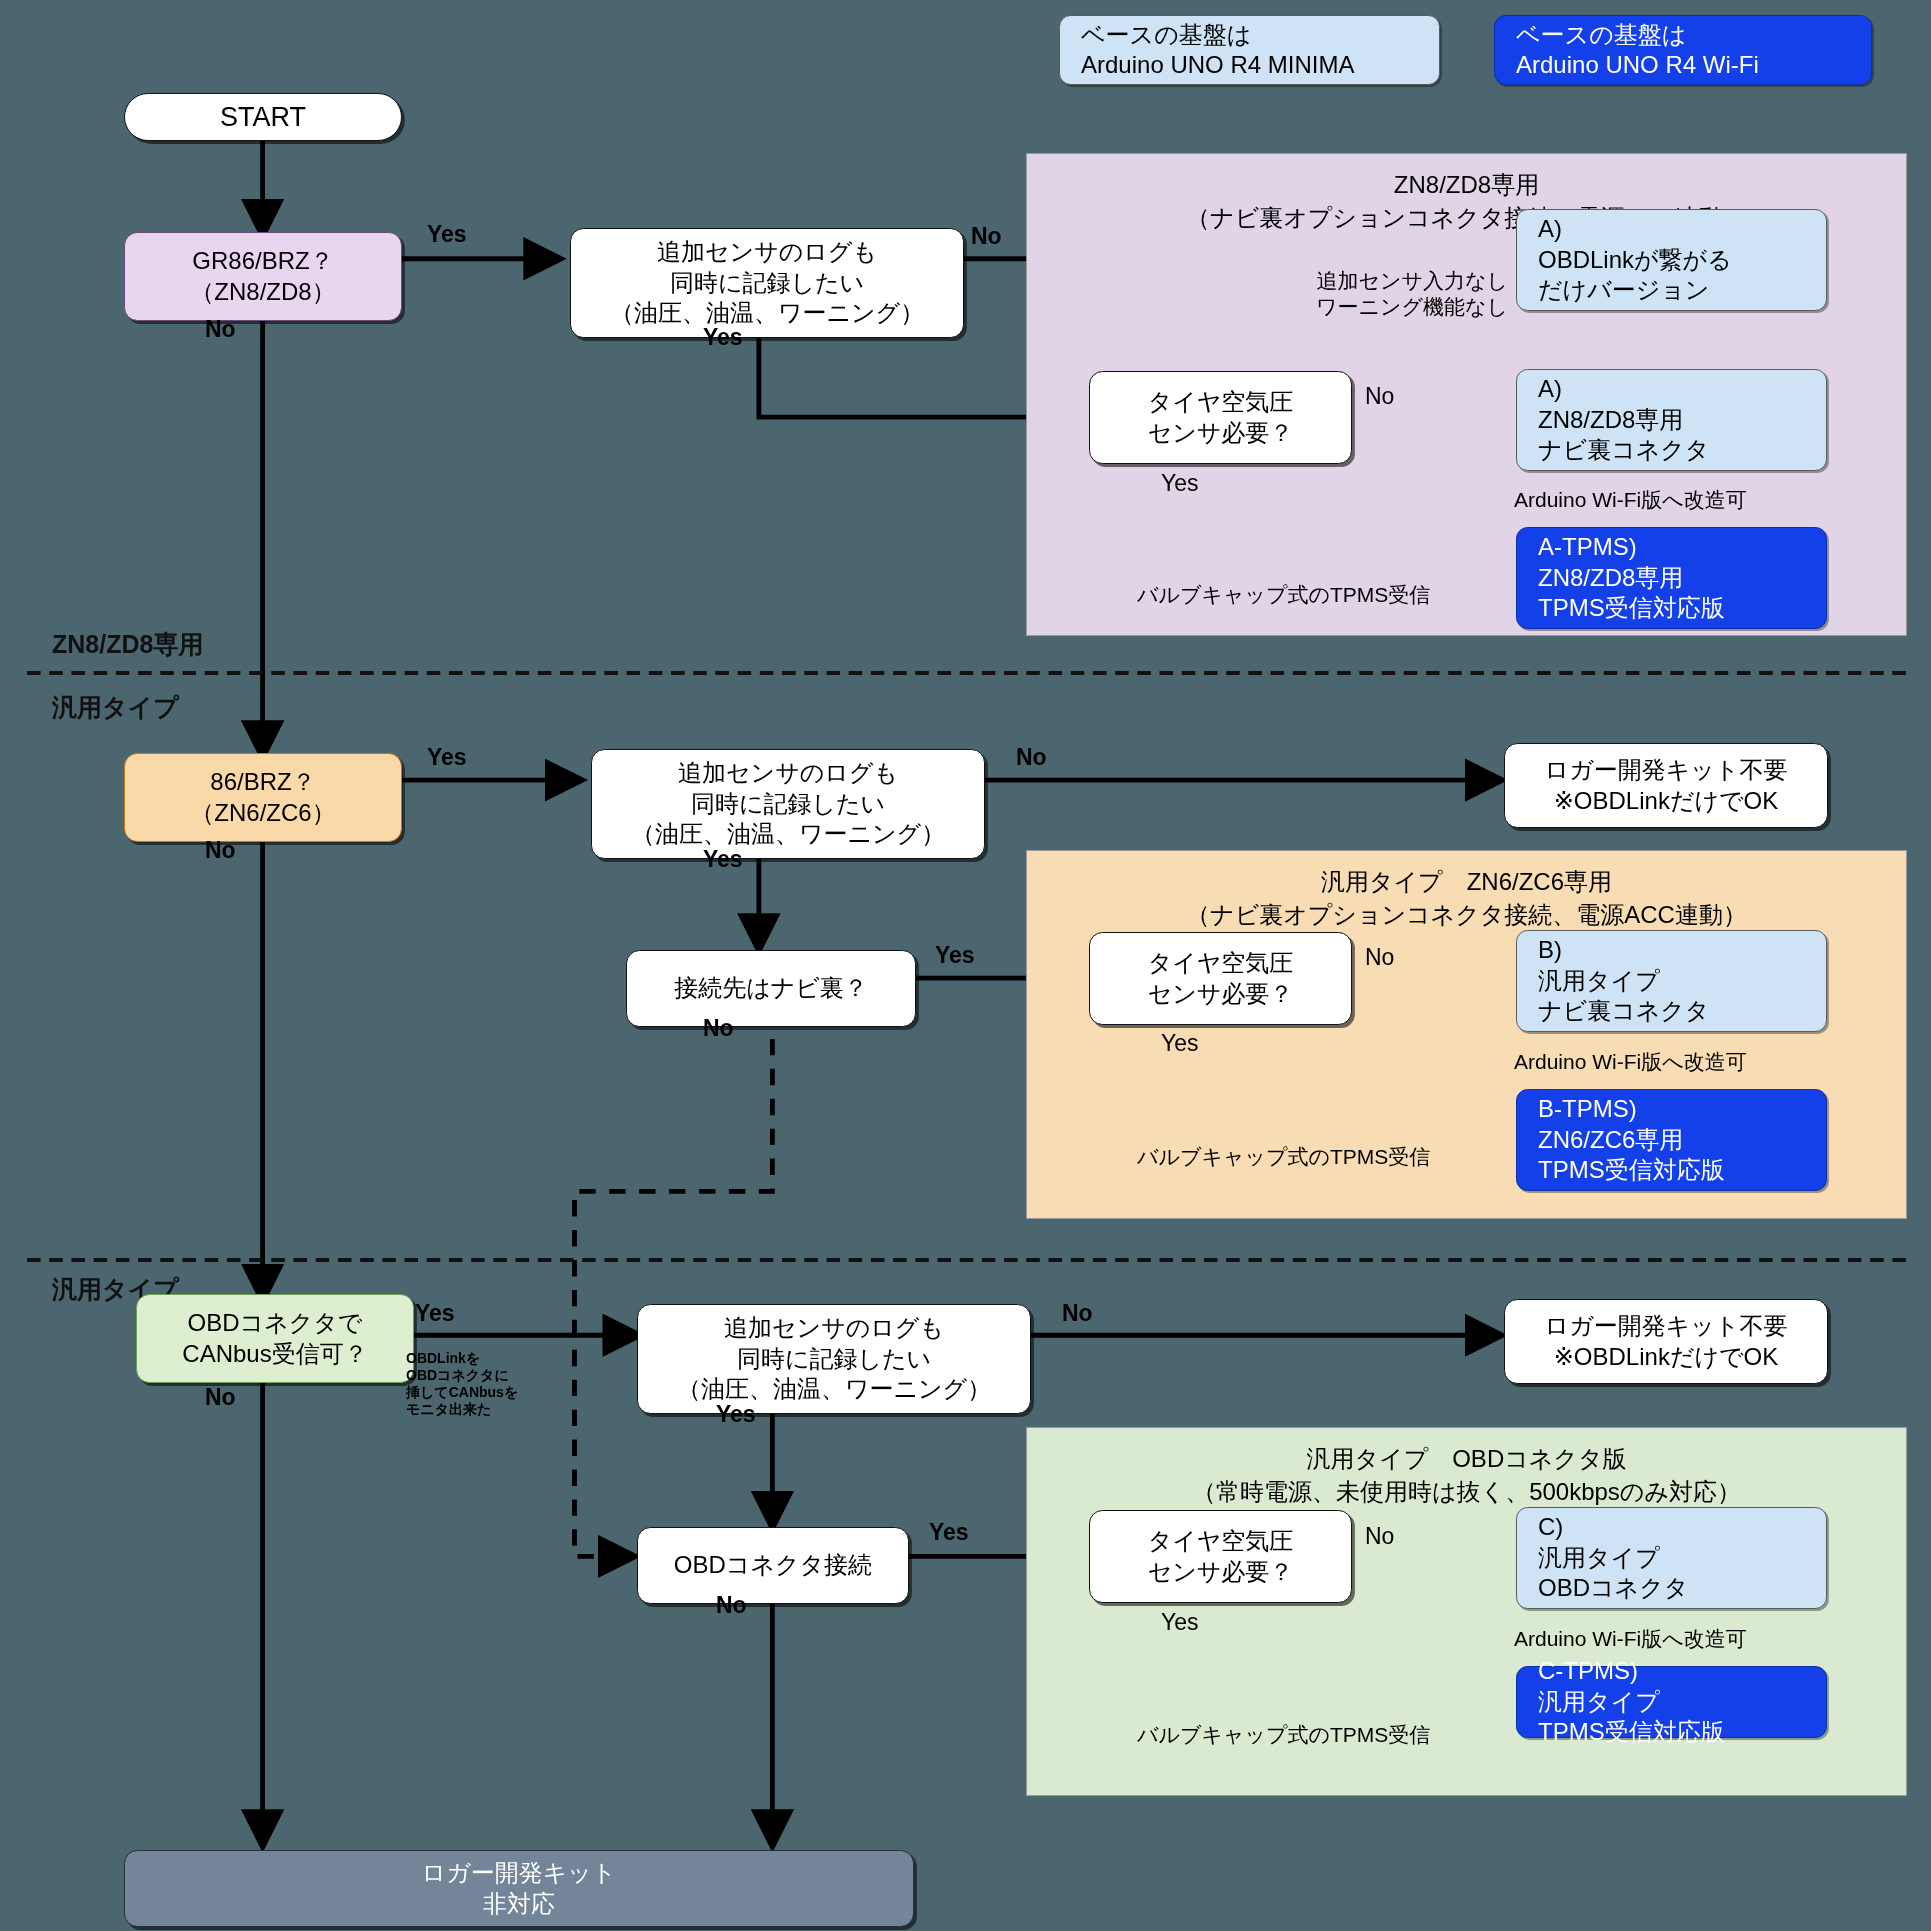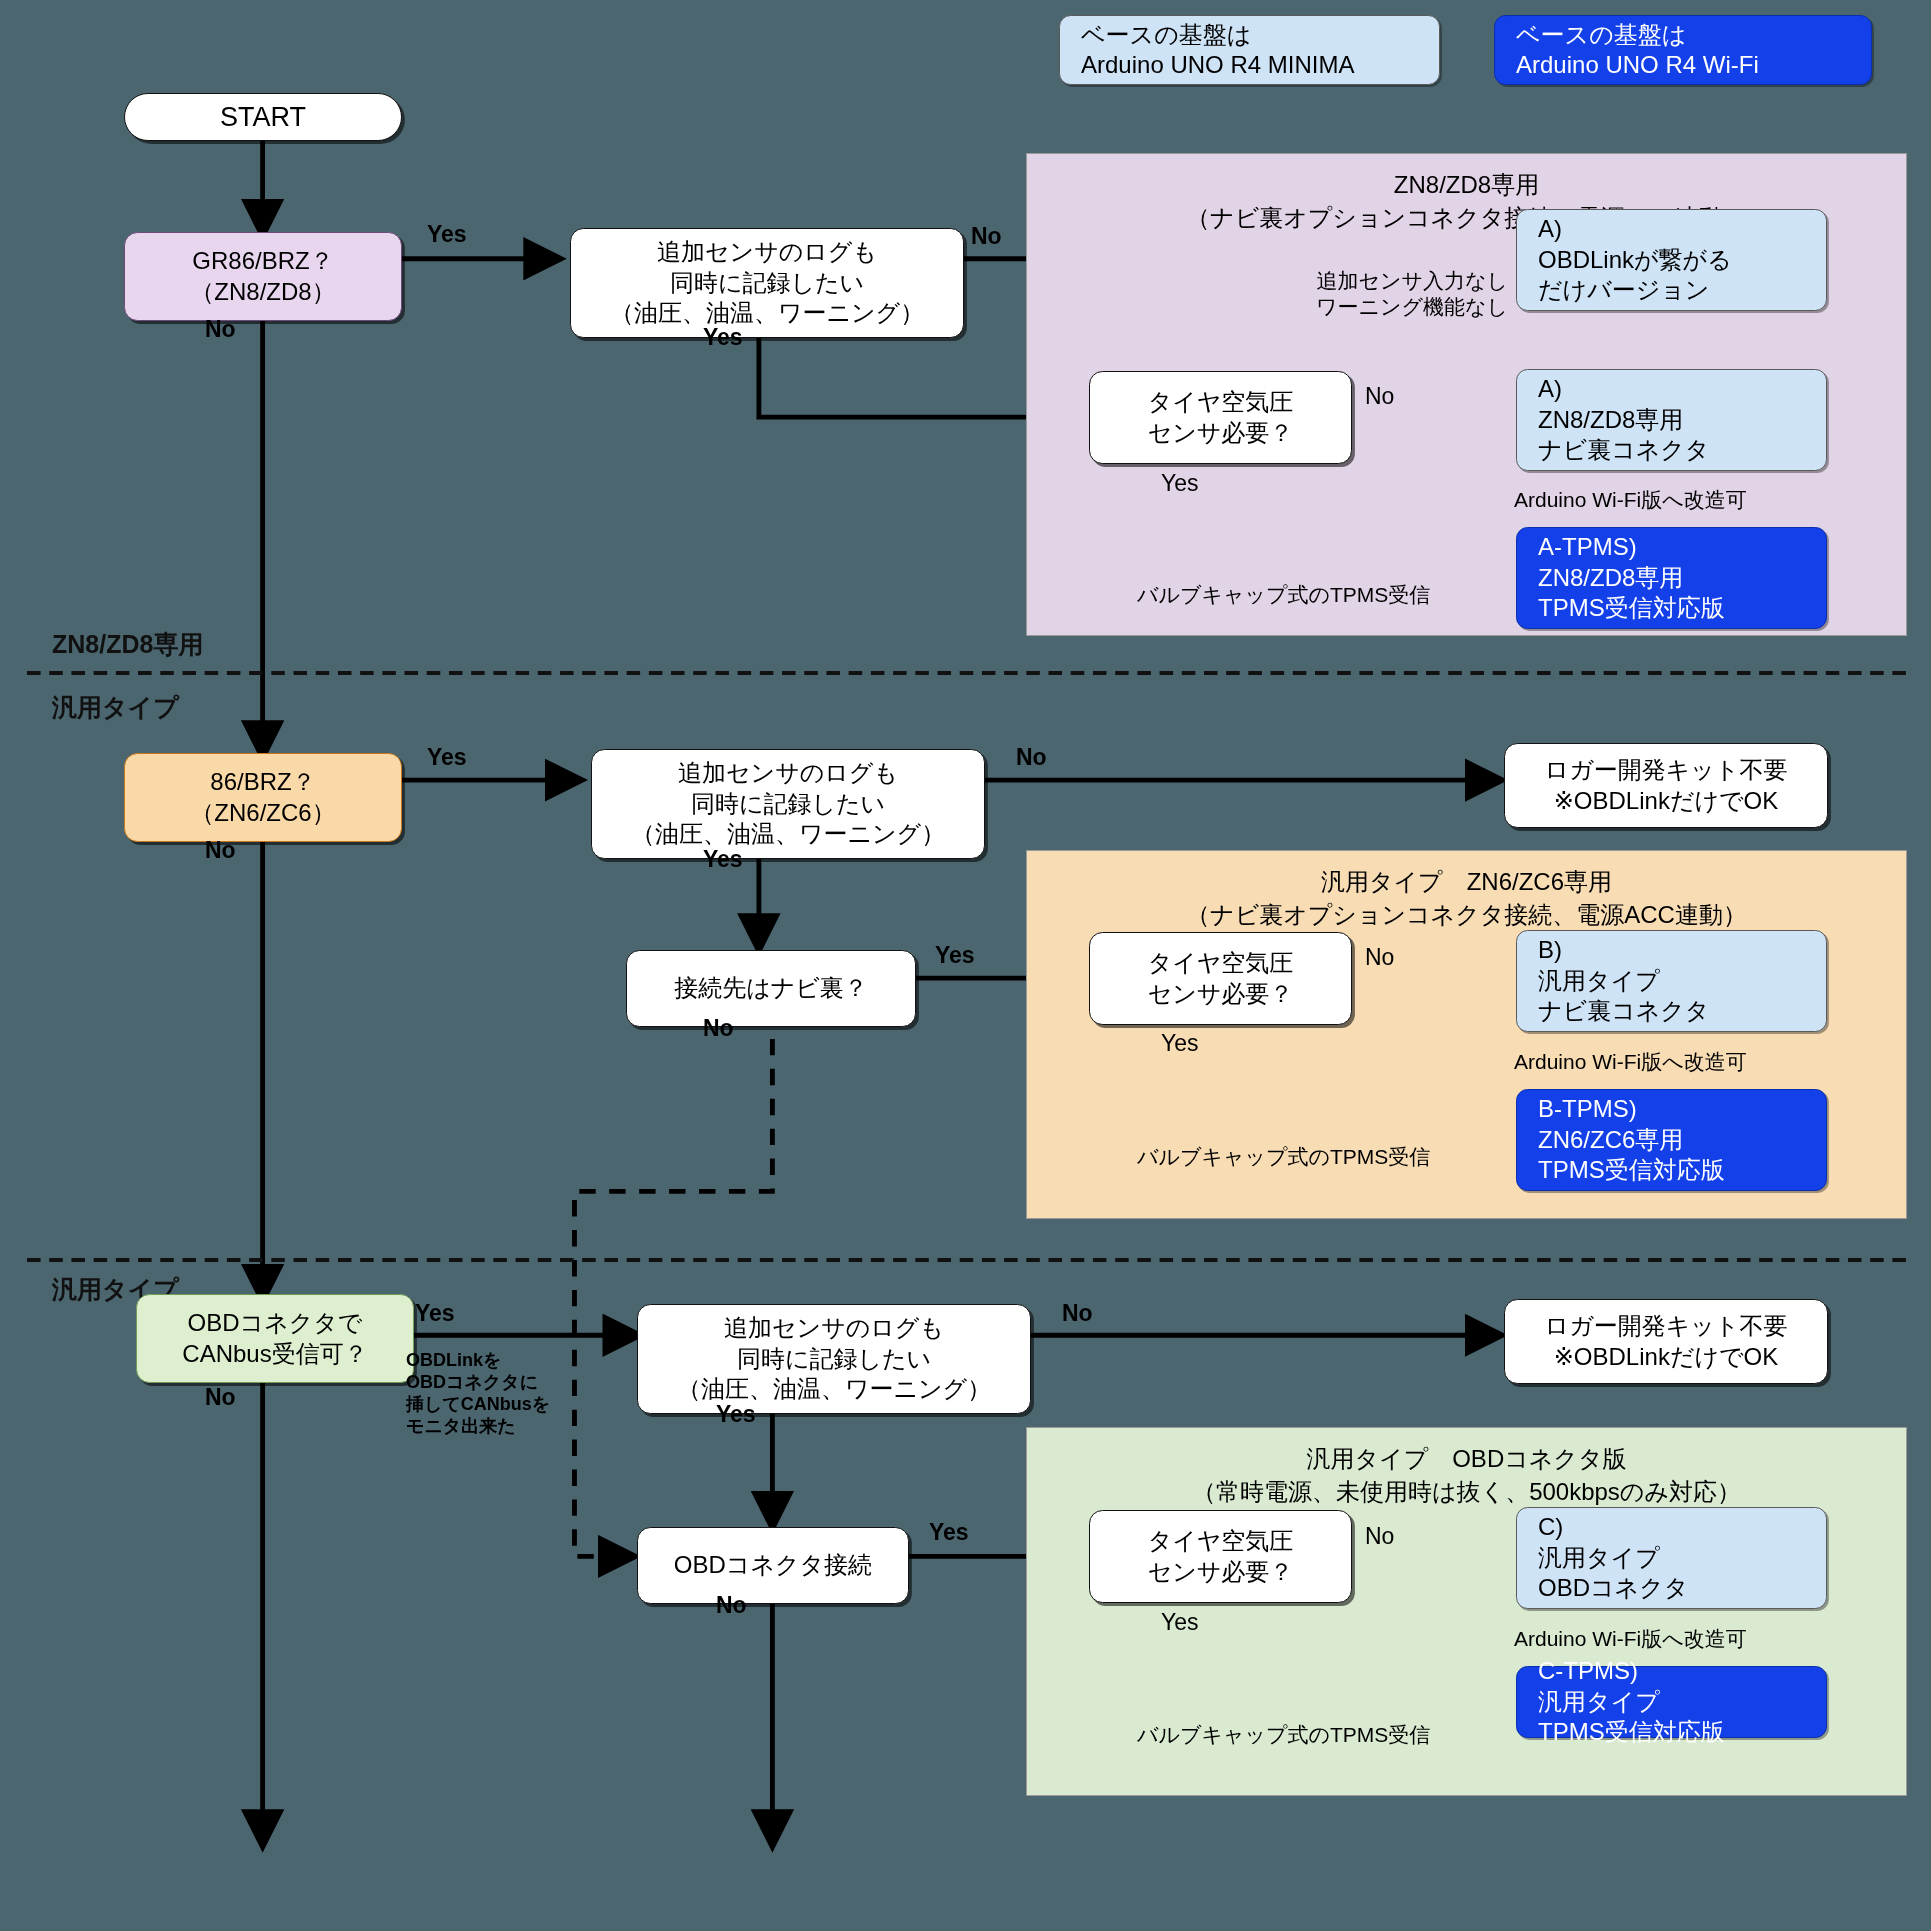--- a/index.html
+++ b/index.html
@@ -61,21 +61,21 @@
   }
   .node .txt{display:block;padding:0 13.5px;width:100%;}
   .node.result-light .txt,.node.result-blue .txt{padding:0 21px;}
 
   
   .elabel{
     position:absolute;color:#000;font-size:23px;white-space:pre-line;
     line-height:1.25;
   }
   .elabel.bold{font-weight:bold;}
-  .elabel.tiny{font-size:18px;font-weight:bold;line-height:1.22;}
+  .elabel.tiny{font-size:14px;font-weight:bold;line-height:1.22;}
   .elabel.note{font-size:21px;}
   .elabel.ctr{text-align:center;}
 
   
   .band-label{
     position:absolute;font-size:25px;font-weight:bold;color:#111;
   }
 </style>
 </head>
 <body>
@@ -306,20 +306,24 @@
 汎用タイプ
 OBDコネクタ</span>
   </div>
 
   <div class="node result-blue" style="left:1516px;top:1666px;width:311px;height:72px;">
     <span class="txt">C-TPMS)
 汎用タイプ
 TPMS受信対応版</span>
   </div>
 
+  <div class="node terminal" style="left:124px;top:1850px;width:790px;height:77px;">
+    <span class="txt">ロガー開発キット
+非対応</span>
+  </div>
 
   <div class="elabel bold" style="left:415px;top:1299px;">Yes</div>
   <div class="elabel tiny" style="left:406px;top:1350px;">OBDLinkを
 OBDコネクタに
 挿してCANbusを
 モニタ出来た</div>
   <div class="elabel bold" style="left:205px;top:1383px;">No</div>
   <div class="elabel bold" style="left:1062px;top:1299px;">No</div>
   <div class="elabel bold" style="left:716px;top:1400px;">Yes</div>
   <div class="elabel bold" style="left:929px;top:1518px;">Yes</div>

